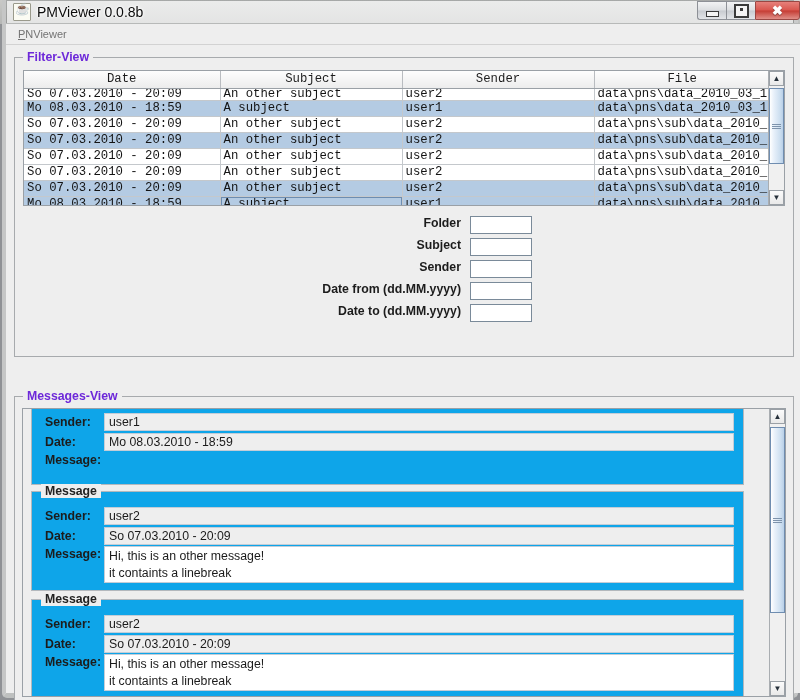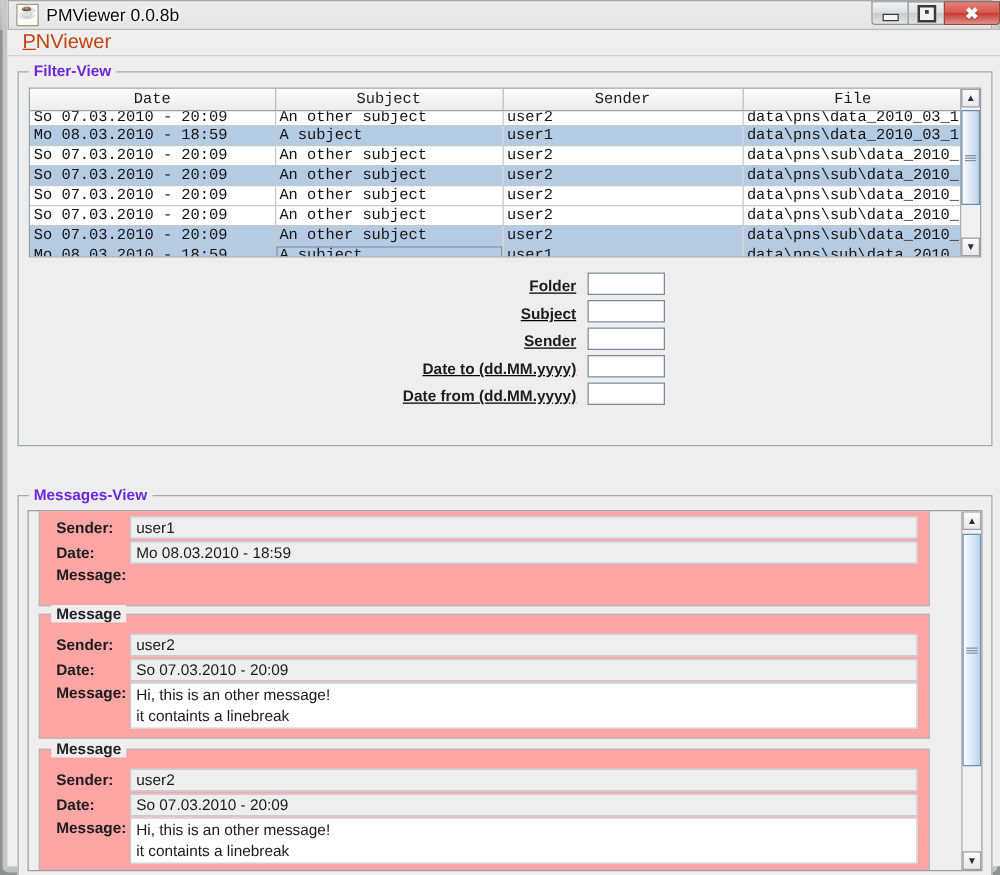--- a/index.html
+++ b/index.html
@@ -73,21 +73,21 @@
     position: absolute; left: 0; top: 23px; width: 796px; height: 670px;
     background: #eeeeee;
     box-sizing: border-box;
     border-top: 1px solid #b7b9b8;
   }
   #menubar {
     height: 21px; background: #eeeeee; border-bottom: 1px solid #d2d2d2;
     display: flex; align-items: center; padding-left: 9px;
     box-sizing: border-box;
   }
-  #menu-pnviewer { font-size: 16px; color: #c2410c; padding: 1px 3px; }
+  #menu-pnviewer { font-size: 11px; color: #737373; padding: 1px 3px; }
   #menu-pnviewer u { text-decoration: underline; }
 
   .titled-panel {
     position: absolute; box-sizing: border-box;
     border: 1px solid #a7aaad; background: #eeeeee;
   }
   .panel-title {
     position: absolute; top: -8px; left: 8px; background: #eeeeee;
     padding: 0 4px; font-size: 12.3px; font-weight: bold; color: #6d28d9;
     white-space: nowrap;
@@ -142,21 +142,21 @@
     background: linear-gradient(90deg,#ffffff 0%,#e9f1fa 28%,#cddff0 75%,#b9d0e8 100%);
     display: flex; align-items: center; justify-content: center;
   }
   .sb-grip { width: 9px; height: 5px; }
   .sb-grip i { display: block; height: 1px; background: #7d93ac; margin-bottom: 1px; }
 
   
   #filter-form {
     position: absolute; left: 0; top: 158px; width: 762px; height: 125px;
   }
-  .form-row { display: flex; align-items: flex-end; justify-content: center; height: 20px; margin-bottom: 2px; text-decoration: underline; }
+  .form-row { display: flex; align-items: flex-start; justify-content: center; height: 20px; margin-bottom: 2px; }
   .form-label {
     width: 210px; text-align: right; padding-right: 9px; box-sizing: border-box;
     font-size: 12.3px; font-weight: bold; color: #1c1c1c;
   }
   .form-input {
     width: 62px; height: 18px; box-sizing: border-box;
     border: 1px solid #7a8a99; background: #ffffff;
     font-size: 12px; color: #111; padding: 0 2px; outline: none;
     font-family: "Liberation Sans", sans-serif;
   }
@@ -172,21 +172,21 @@
   
   #messages-view { left: 8px; top: 372px; width: 780px; height: 318px; }
   #messages-scroll-wrap {
     position: absolute; left: 7px; top: 11px; width: 764px; height: 289px;
     box-sizing: border-box; border: 1px solid #9aa0a6; background: #eeeeee;
     display: flex; overflow: hidden;
   }
   #messages-list { flex: 1 1 auto; position: relative; overflow: hidden; }
   .message-group {
     position: absolute; left: 8px; width: 713px; box-sizing: border-box;
-    border: 1px solid #b3b8bd; background: #fca5a5;
+    border: 1px solid #b3b8bd; background: #0ea5e9;
   }
   .mg-title {
     position: absolute; top: -8px; left: 9px; background: #eeeeee; padding: 0 4px;
     font-size: 12.3px; font-weight: bold; color: #222;
   }
   .mrow { display: flex; align-items: center; height: 20px; }
   .mlabel {
     width: 72px; text-align: left; padding-left: 13px; box-sizing: border-box;
     font-size: 12.3px; font-weight: bold; color: #1c1c1c; white-space: nowrap;
   }
@@ -342,25 +342,25 @@
             </div>
             <div class="form-row">
               <div class="form-label">Subject</div>
               <input type="text" class="form-input" style="">
             </div>
             <div class="form-row">
               <div class="form-label">Sender</div>
               <input type="text" class="form-input" style="">
             </div>
             <div class="form-row">
+              <div class="form-label">Date from (dd.MM.yyyy)</div>
+              <input type="text" class="form-input" style="">
+            </div>
+            <div class="form-row">
               <div class="form-label">Date to (dd.MM.yyyy)</div>
-              <input type="text" class="form-input" style="">
-            </div>
-            <div class="form-row">
-              <div class="form-label">Date from (dd.MM.yyyy)</div>
               <input type="text" class="form-input" style="">
             </div>
           </div>
       </div>
     </div>
 
     <div id="messages-view" class="titled-panel">
       <div class="panel-title">Messages-View</div>
       <div id="messages-scroll-wrap">
         <div id="messages-list">

